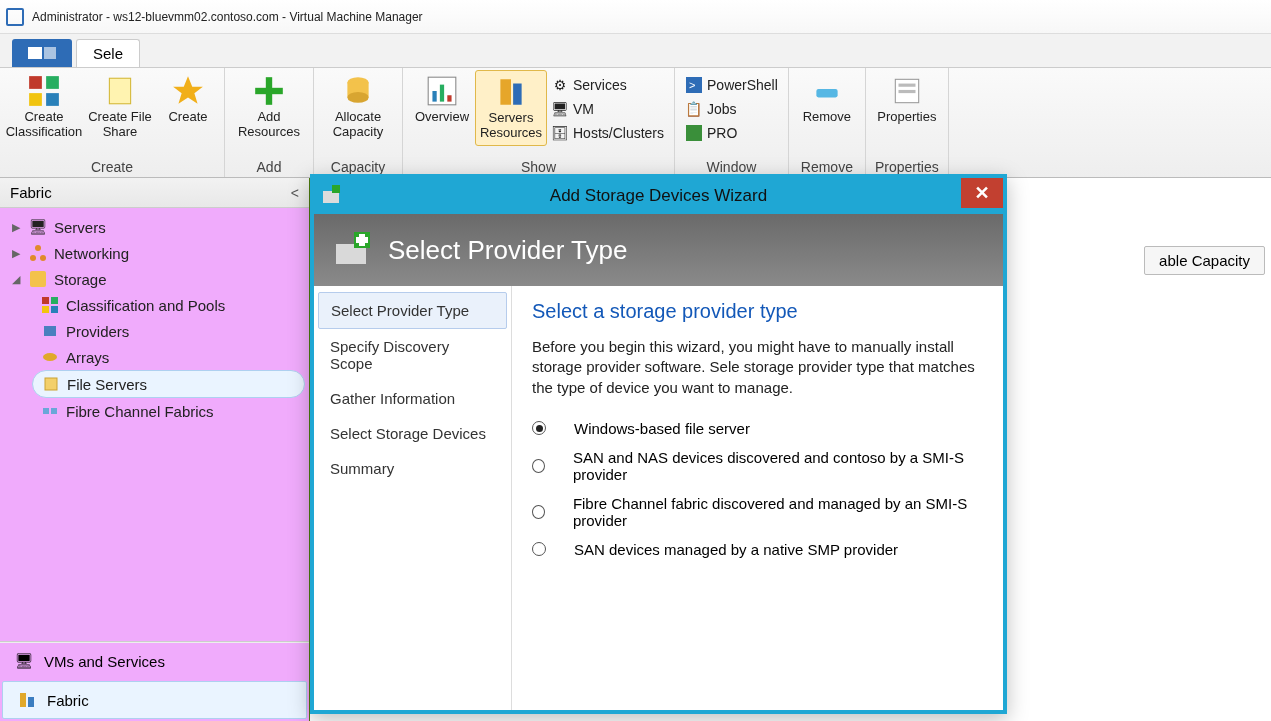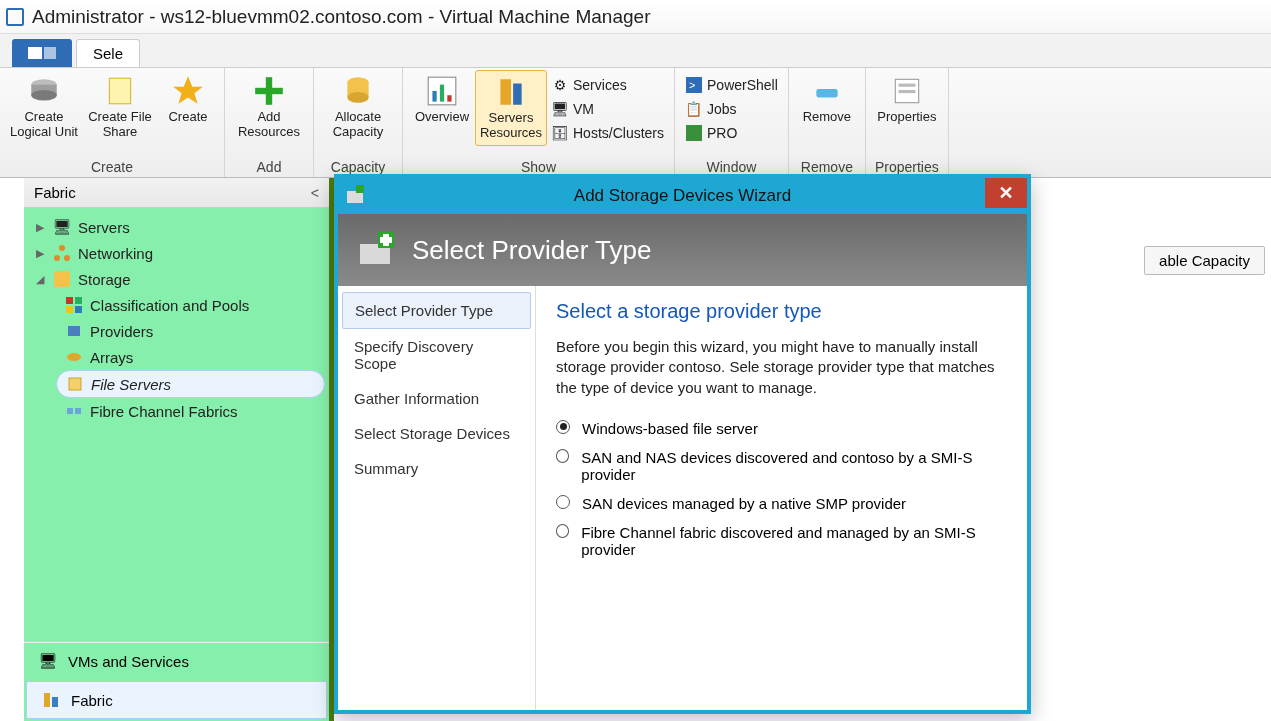--- a/index.html
+++ b/index.html
@@ -5,21 +5,21 @@
   * { box-sizing: border-box; margin: 0; padding: 0; font-family: "Segoe UI", Tahoma, sans-serif; }
   html, body { width: 1271px; height: 721px; overflow: hidden; background: #fff; }
 
   
   .titlebar {
     height: 34px; background: linear-gradient(#fff,#f7f7f7);
     display: flex; align-items: center; padding: 0 6px; gap: 8px;
     border-bottom: 1px solid #ddd;
   }
   .app-icon { width: 18px; height: 18px; border: 2px solid #2e6cb6; border-radius: 2px; }
-  .titlebar .text { font-size: 19px; color: #222; }
+  .titlebar .text { font-size: 12px; color: #222; }
 
   
   .tabstrip {
     height: 34px; background: #f2f2f2; border-bottom: 1px solid #ccc;
     display: flex; align-items: flex-end; padding-left: 12px; gap: 4px;
   }
   .rib-menu {
     width: 60px; height: 28px; background: #2e6cb6; color: #fff;
     display: flex; align-items: center; justify-content: center; font-size: 11px;
     border-radius: 3px 3px 0 0;
@@ -47,34 +47,33 @@
   .rbtn .ic { width: 34px; height: 34px; margin-bottom: 2px; display:flex;align-items:center;justify-content:center;}
   .rbtn .txt { font-size: 13px; text-align: center; line-height: 1.15; color:#222;}
   .rbtn.active { background:#fff0c8; border:1px solid #e0b84a; border-radius:3px;}
   .vlist { display:flex; flex-direction:column; gap:2px; padding-top:4px;}
   .vitem { display:flex; align-items:center; gap:4px; font-size:14px; color:#222; padding:2px 4px;}
   .vitem .smic{width:18px;height:18px;display:flex;align-items:center;justify-content:center;}
 
   
   .main { display:flex; height: calc(721px - 34px - 34px - 110px); }
   .sidebar {
-    width: 310px; border-right:5px solid #4d7c0f; display:flex; flex-direction:column;
-    background:#86efac;
-    margin-left:24px;
+    width: 310px; border-right:1px solid #4d7c0f; display:flex; flex-direction:column;
+    background:#f0abfc;
   }
   .side-header{
     height:30px; background:linear-gradient(#f2f2f2,#e8e8e8);
     display:flex; align-items:center; justify-content:space-between;
     padding:0 10px; font-size:15px; border-bottom:1px solid #ccc;
   }
   .collapse-btn{font-size:14px;color:#555;}
   .tree{flex:1; padding:6px 4px; font-size:15px; color:#222;}
   .tree-item{display:flex;align-items:center;gap:6px;padding:3px 8px;}
   .tree-child{margin-left:28px;}
-  .tree-item.selected{background:#eaf4ff;border:1px solid #aed0f0;border-radius:14px;font-style:italic;}
+  .tree-item.selected{background:#eaf4ff;border:1px solid #aed0f0;border-radius:14px;}
   .expander{width:10px;color:#666;font-size:11px;}
   .tic{width:20px;height:20px;display:flex;align-items:center;justify-content:center;}
   .side-footer{border-top:1px solid #ccc;}
   .ws-item{display:flex;align-items:center;gap:10px;padding:8px 14px;font-size:15px;border-top:1px solid #eee;}
   .ws-item.active{background:#eaf4ff;border:1px solid #aed0f0;margin:2px;border-radius:2px;}
 
   .content{position:relative; flex:1; background:#fff;}
   .col-pill{
     position:absolute; right:6px; top:68px; padding:5px 14px; font-size:15px;
     border:1px solid #bbb; background:#f6f6f6; border-radius:2px;
@@ -104,21 +103,21 @@
   .wiz-body{display:flex; height:calc(100% - 36px - 72px);}
   .wiz-nav{
     width:198px; border-right:1px solid #ddd; padding:6px 4px;
     display:flex; flex-direction:column;
   }
   .wiz-step{padding:9px 12px; font-size:15px; color:#333;}
   .wiz-step.active{background:#eaf1fb;border:1px solid #b6ccec;border-radius:2px;}
   .wiz-page{flex:1; padding:14px 20px;}
   .wiz-page .head{font-size:20px; color:#1358b8; margin-bottom:14px;}
   .wiz-page .desc{font-size:15px; color:#222; margin-bottom:16px; line-height:1.35;}
-  .opt{display:flex; gap:12px; padding:6px 0; font-size:15px;}
+  .opt{display:flex; align-items:center; gap:28px; padding:6px 0; font-size:15px;}
   .radio{
     width:14px;height:14px;border:1.5px solid #555;border-radius:50%;
     display:flex;align-items:center;justify-content:center;
   }
   .radio.checked::after{content:"";width:7px;height:7px;border-radius:50%;background:#222;}
   
   .sq{width:100%;height:100%;}
 </style>
 </head>
 <body>
@@ -138,26 +137,27 @@
   <div class="tab">Sele</div>
 </div>
 
 <div class="ribbon">
 
   <div class="group">
     <div class="items">
       <div class="rbtn">
         <span class="ic">
           <svg class="sq" viewBox="0 0 32 32">
-              <ellipse cx="16" cy="10" rx="12" ry="5" fill="#bdbdbd"></ellipse>
-              <rect x="4" y="10" width="24" height="10" fill="#9e9e9e"></rect>
-              <ellipse cx="16" cy="20" rx="12" ry="5" fill="#7a7a7a"></ellipse>
-            </svg>
-        </span>
-        <span class="txt">Create Logical Unit</span>
+              <rect x="2" y="2" width="12" height="12" fill="#c0392b"></rect>
+              <rect x="18" y="2" width="12" height="12" fill="#27ae60"></rect>
+              <rect x="2" y="18" width="12" height="12" fill="#f1c40f"></rect>
+              <rect x="18" y="18" width="12" height="12" fill="#2980b9"></rect>
+            </svg>
+        </span>
+        <span class="txt">Create Classification</span>
       </div>
       <div class="rbtn">
         <span class="ic">
           <svg class="sq" viewBox="0 0 32 32">
               <rect x="6" y="4" width="20" height="24" fill="#fff3b0" stroke="#d4b838"></rect>
             </svg>
         </span>
         <span class="txt">Create File Share</span>
       </div>
       <div class="rbtn" style="width:60px">
@@ -428,35 +428,35 @@
       <div class="wiz-body">
         <div class="wiz-nav">
           <div class="wiz-step active">Select Provider Type</div>
           <div class="wiz-step">Specify Discovery Scope</div>
           <div class="wiz-step">Gather Information</div>
           <div class="wiz-step">Select Storage Devices</div>
           <div class="wiz-step">Summary</div>
         </div>
         <div class="wiz-page">
           <div class="head">Select a storage provider type</div>
-          <div class="desc">Before you begin this wizard, you might have to manually install storage provider contoso. Sele storage provider type that matches the type of device you want to manage.</div>
+          <div class="desc">Before you begin this wizard, you might have to manually install storage provider software. Sele storage provider type that matches the type of device you want to manage.</div>
 
           <div class="opt">
             <span class="radio checked"></span>
             <span>Windows-based file server</span>
           </div>
           <div class="opt">
             <span class="radio"></span>
             <span>SAN and NAS devices discovered and contoso by a SMI-S provider</span>
           </div>
           <div class="opt">
             <span class="radio"></span>
-            <span>SAN devices managed by a native SMP provider</span>
+            <span>Fibre Channel fabric discovered and managed by an SMI-S provider</span>
           </div>
           <div class="opt">
             <span class="radio"></span>
-            <span>Fibre Channel fabric discovered and managed by an SMI-S provider</span>
+            <span>SAN devices managed by a native SMP provider</span>
           </div>
         </div>
       </div>
     </div>
   </div>
 </div>
 
 </body></html>

